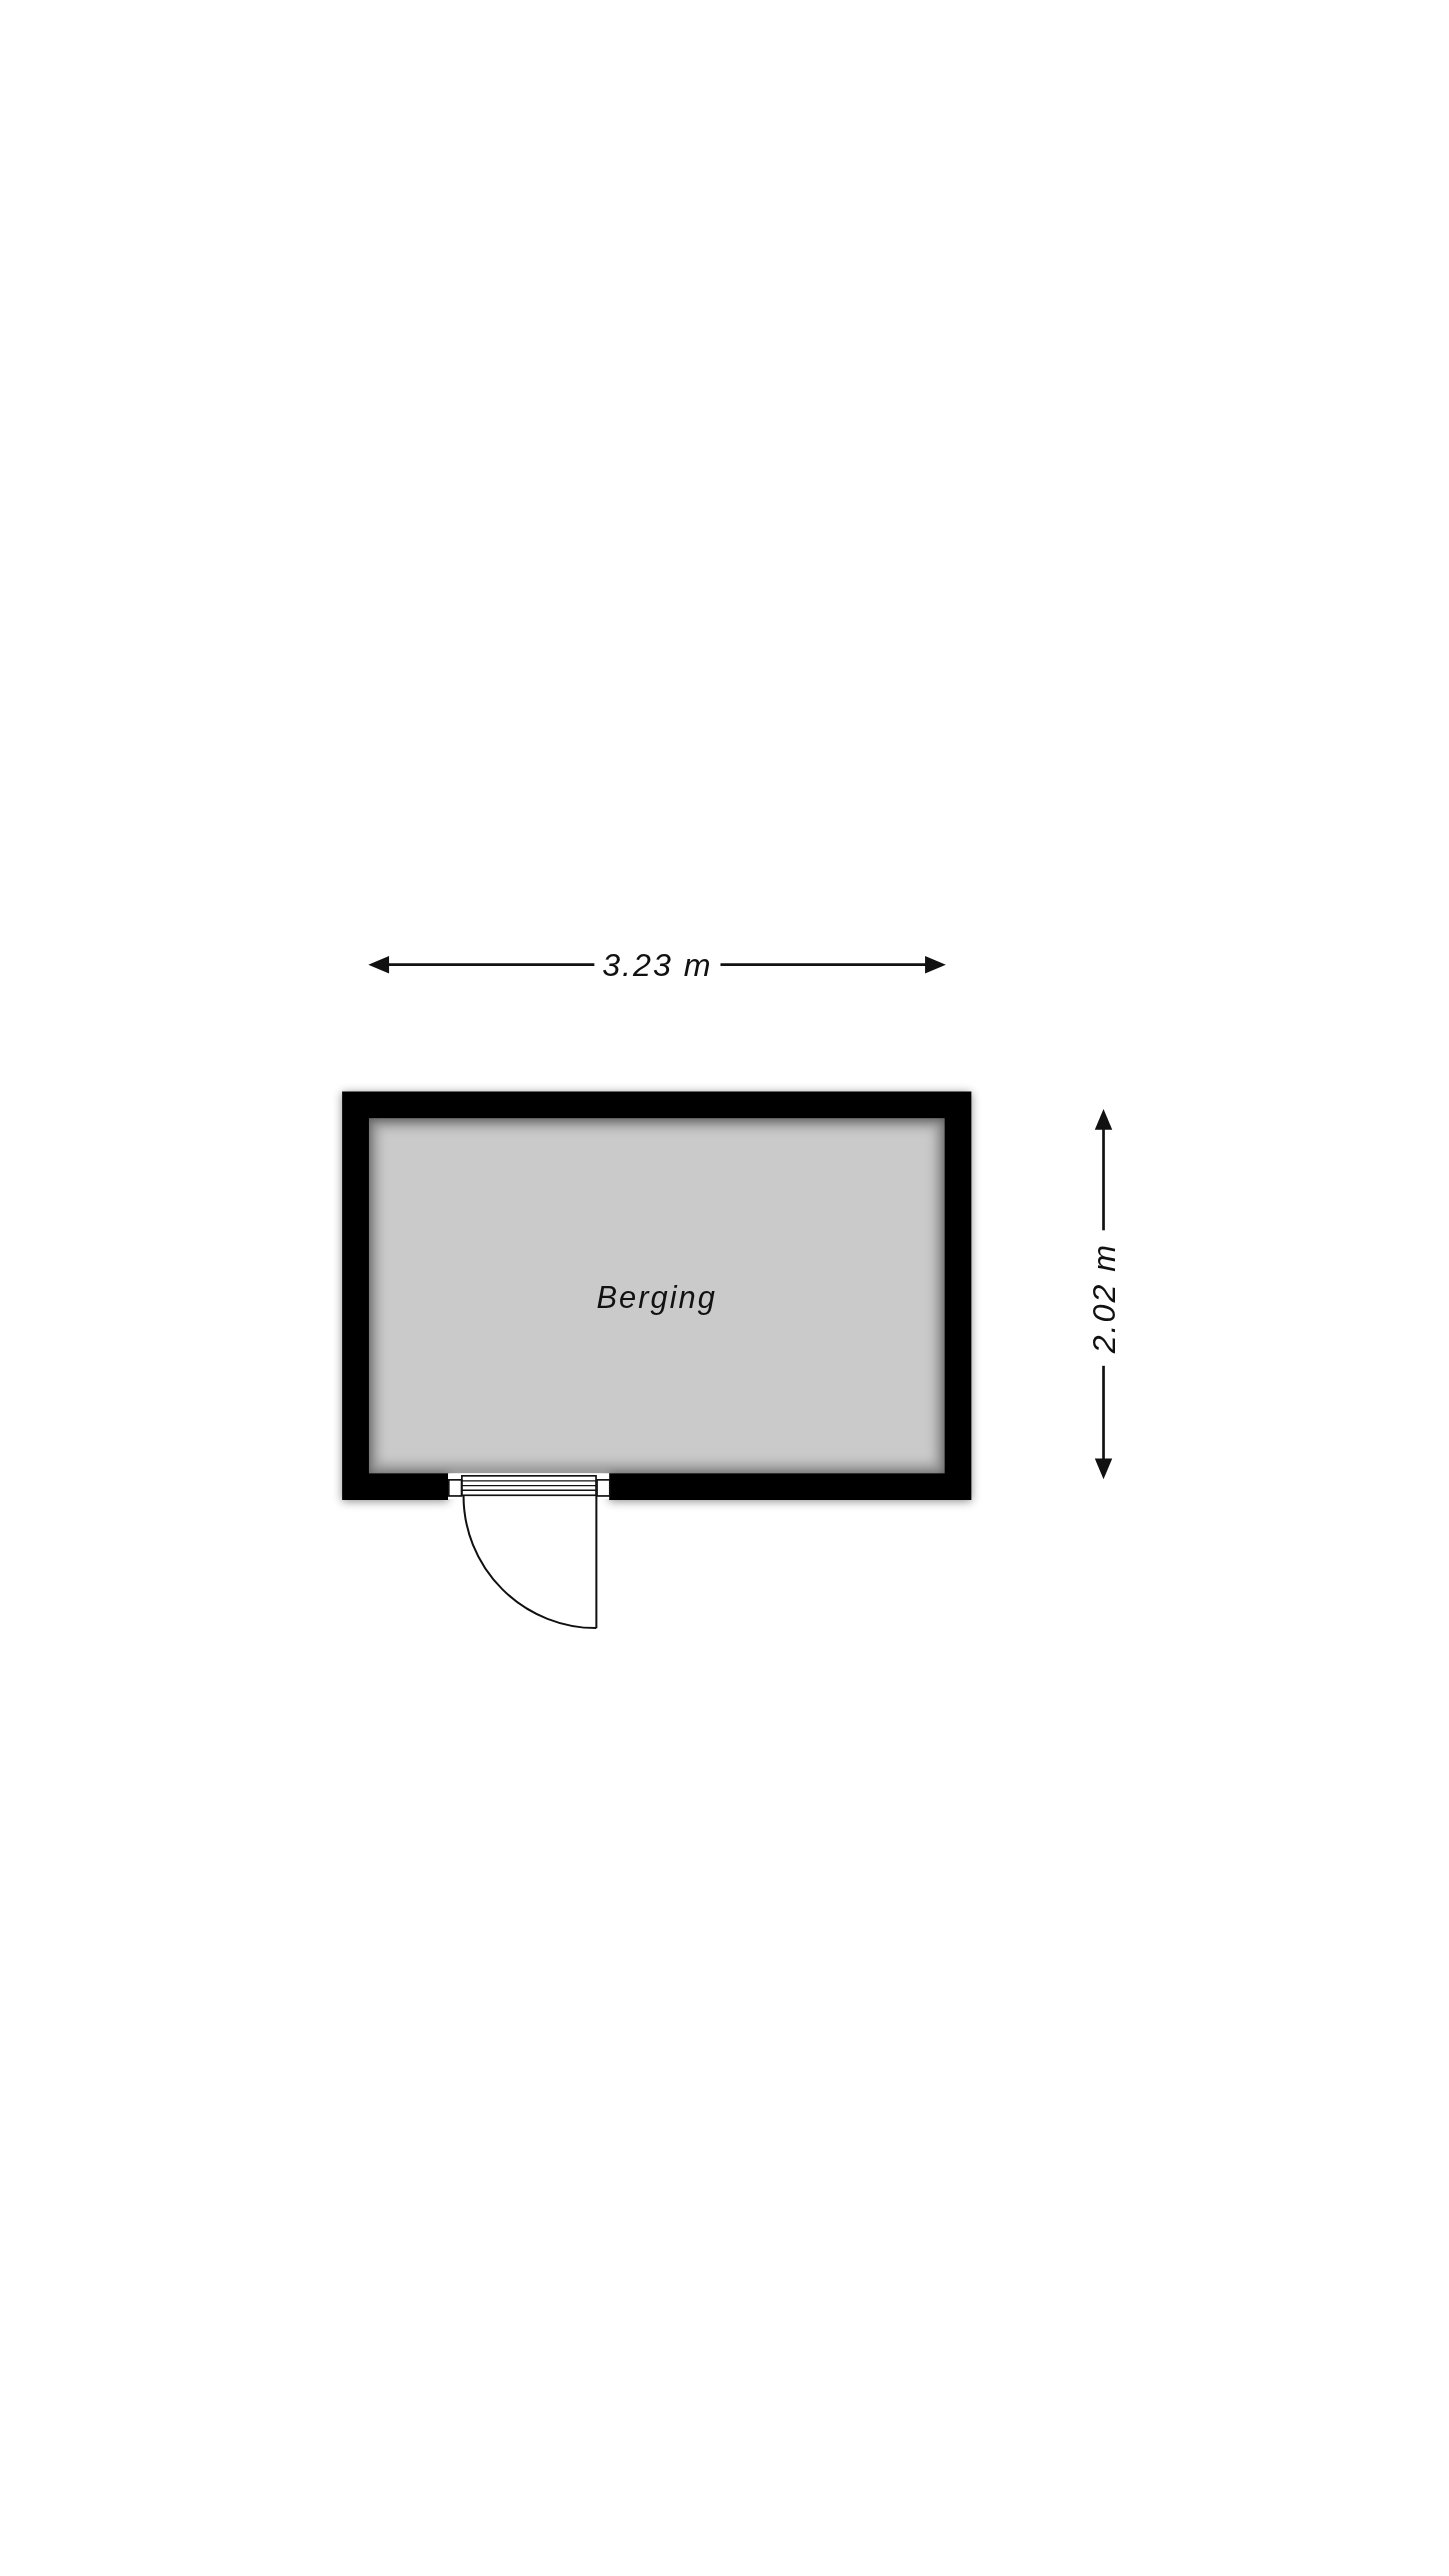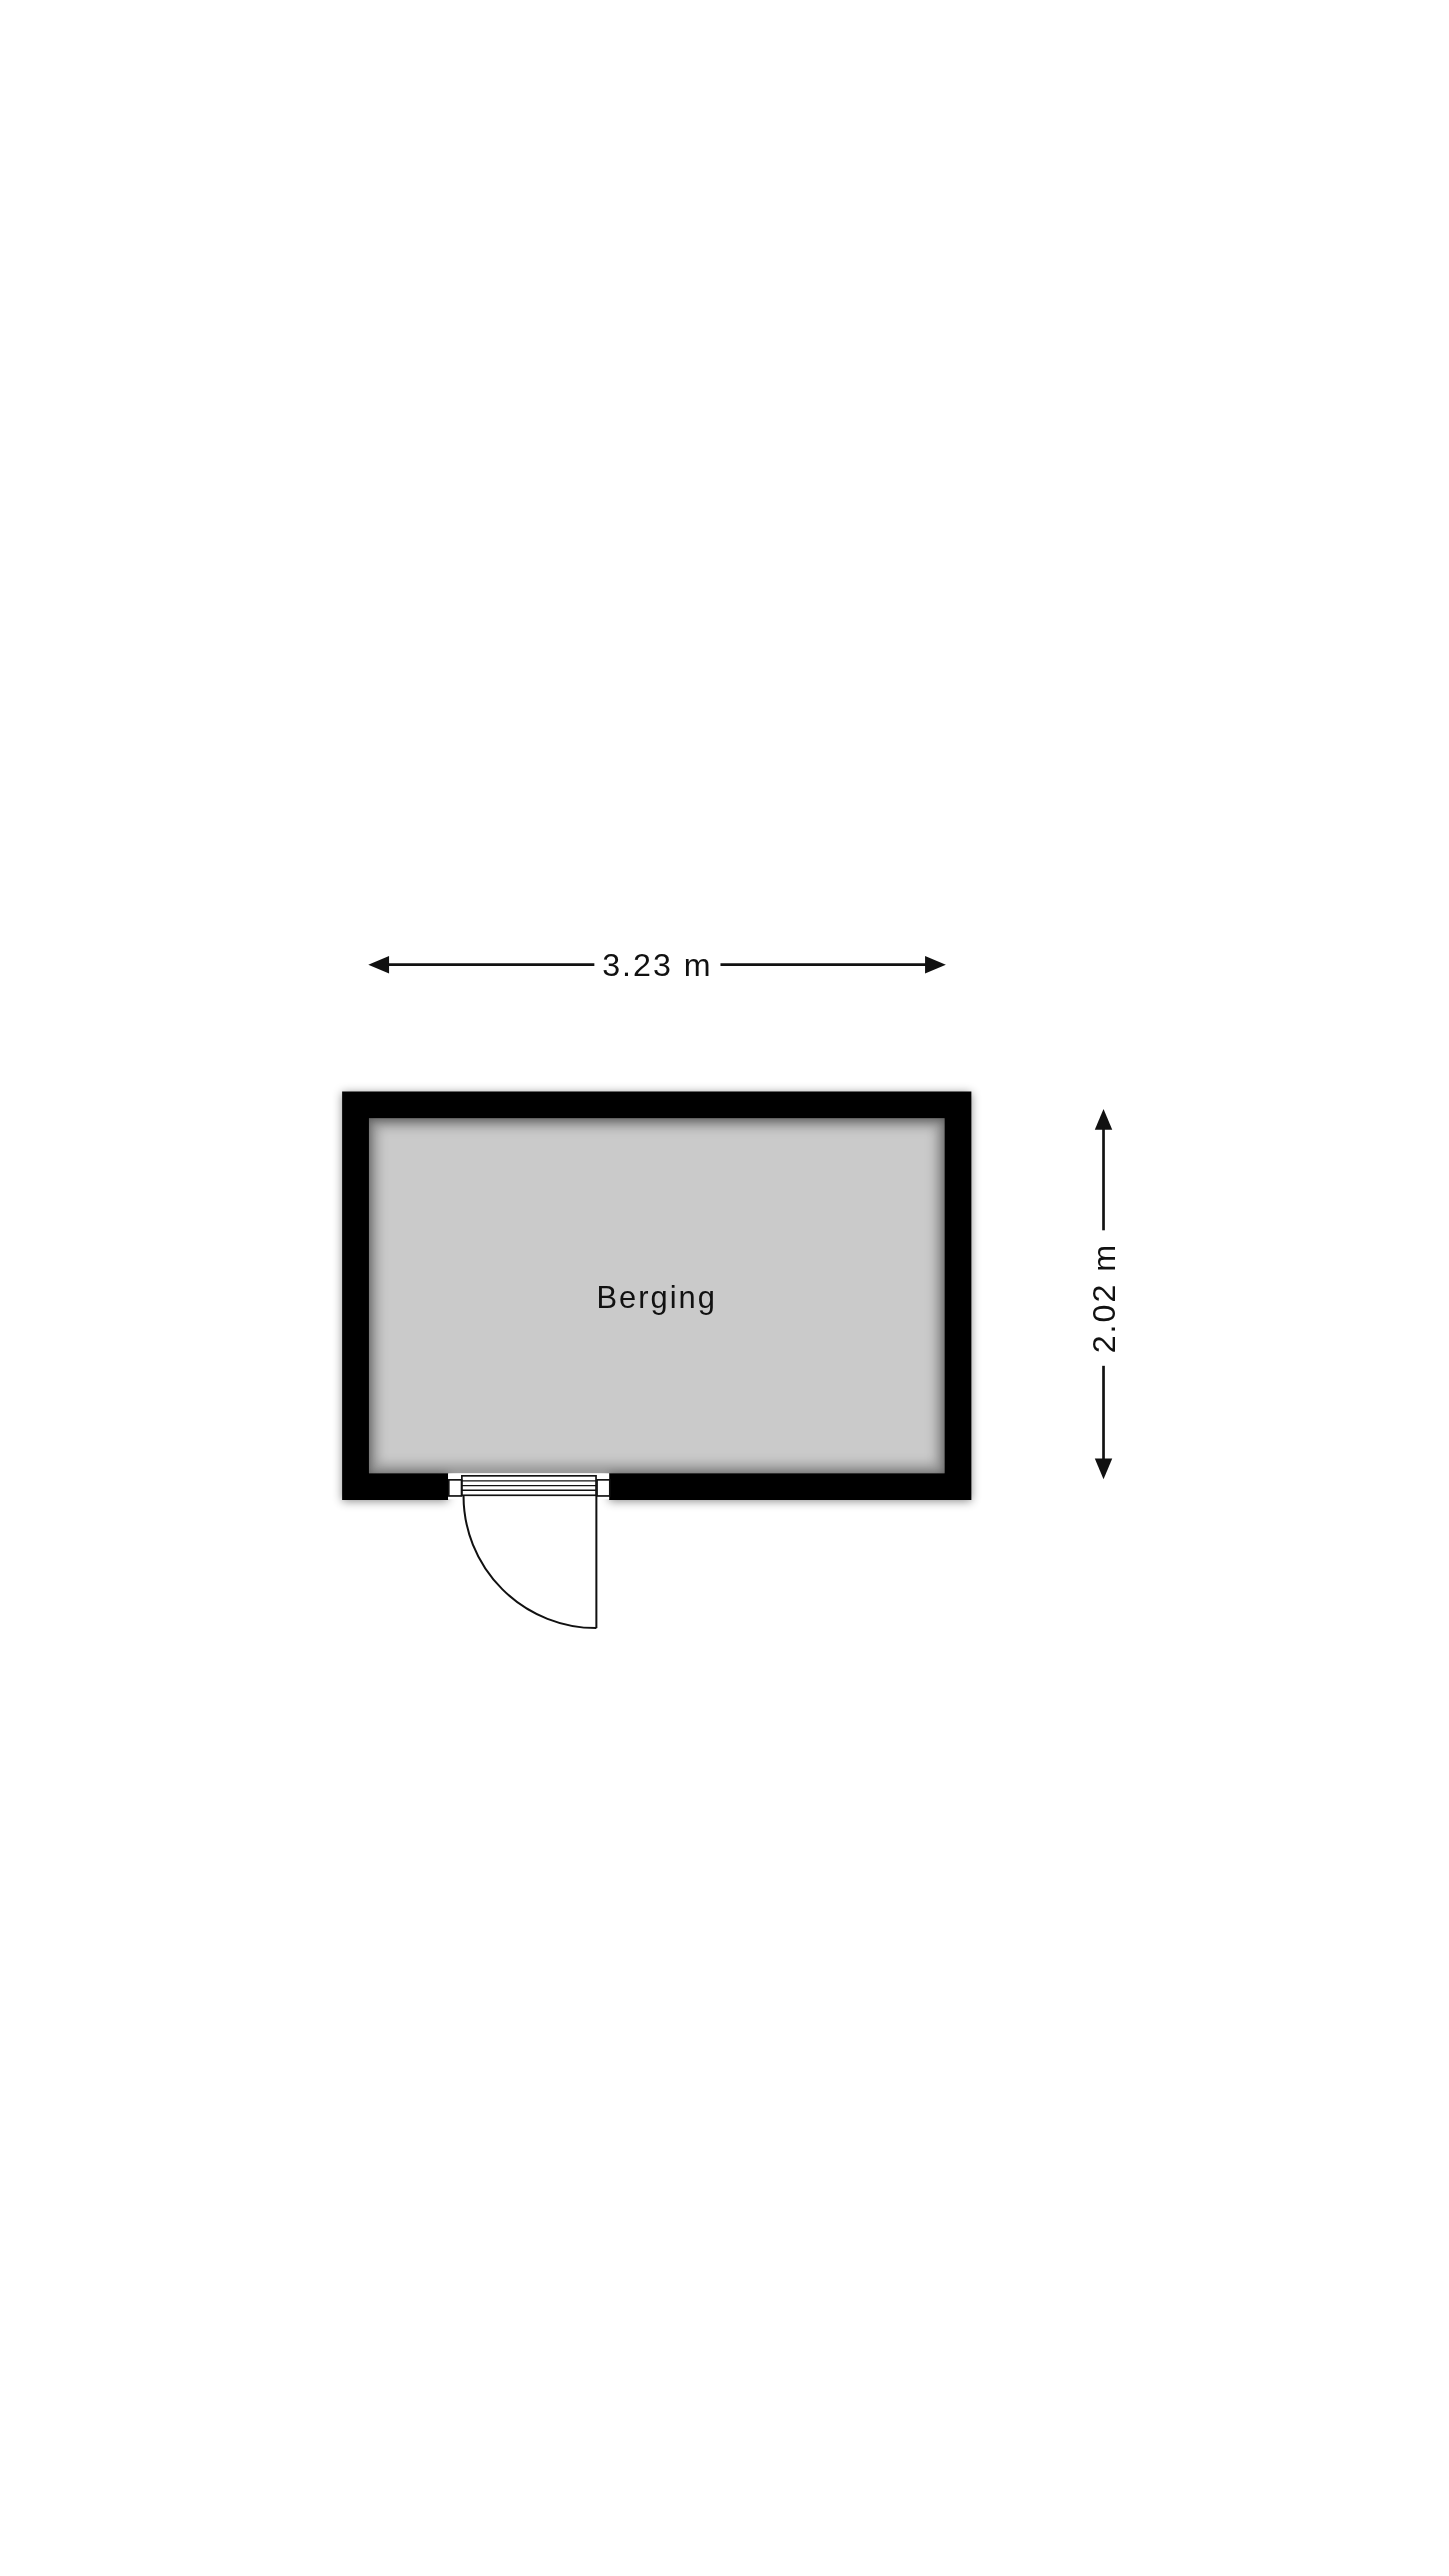--- a/index.html
+++ b/index.html
@@ -6,20 +6,21 @@
     margin: 0;
     padding: 0;
     background: var(--background, #ffffff);
   }
   .canvas {
     position: relative;
     width: 1414px;
     height: 2576px;
     background: var(--background, #ffffff);
     overflow: hidden;
+    font-style: italic;
   }
   svg { display: block; }
 
   .dim-line {
     stroke: var(--line, #111111);
     stroke-width: 4;
     fill: none;
   }
   .arrowhead {
     fill: var(--line, #111111);

